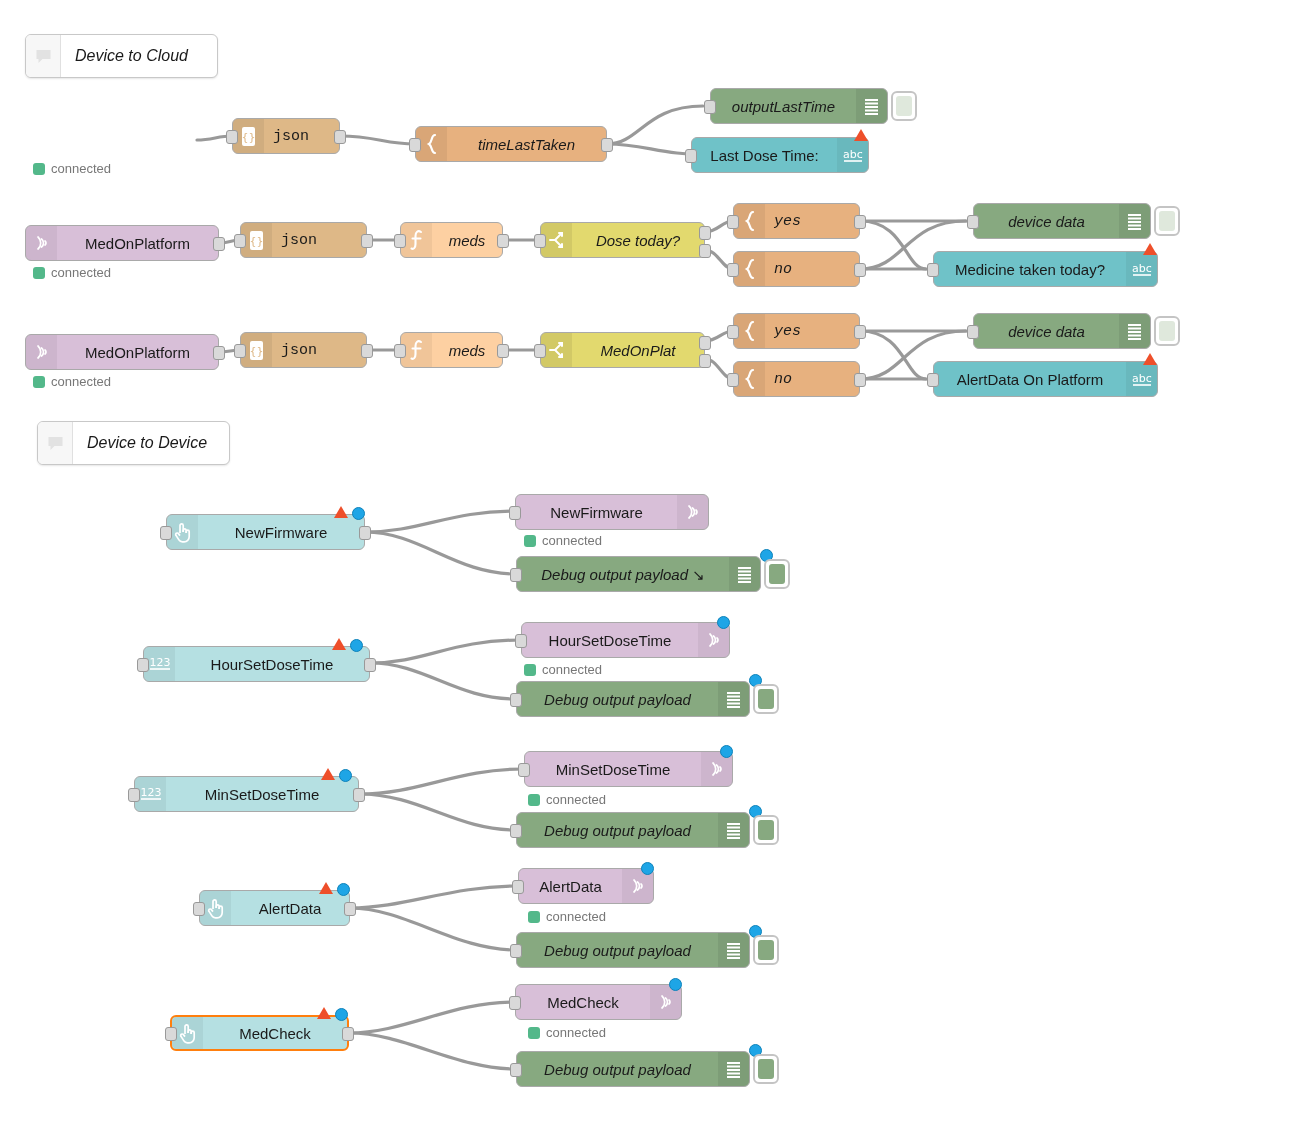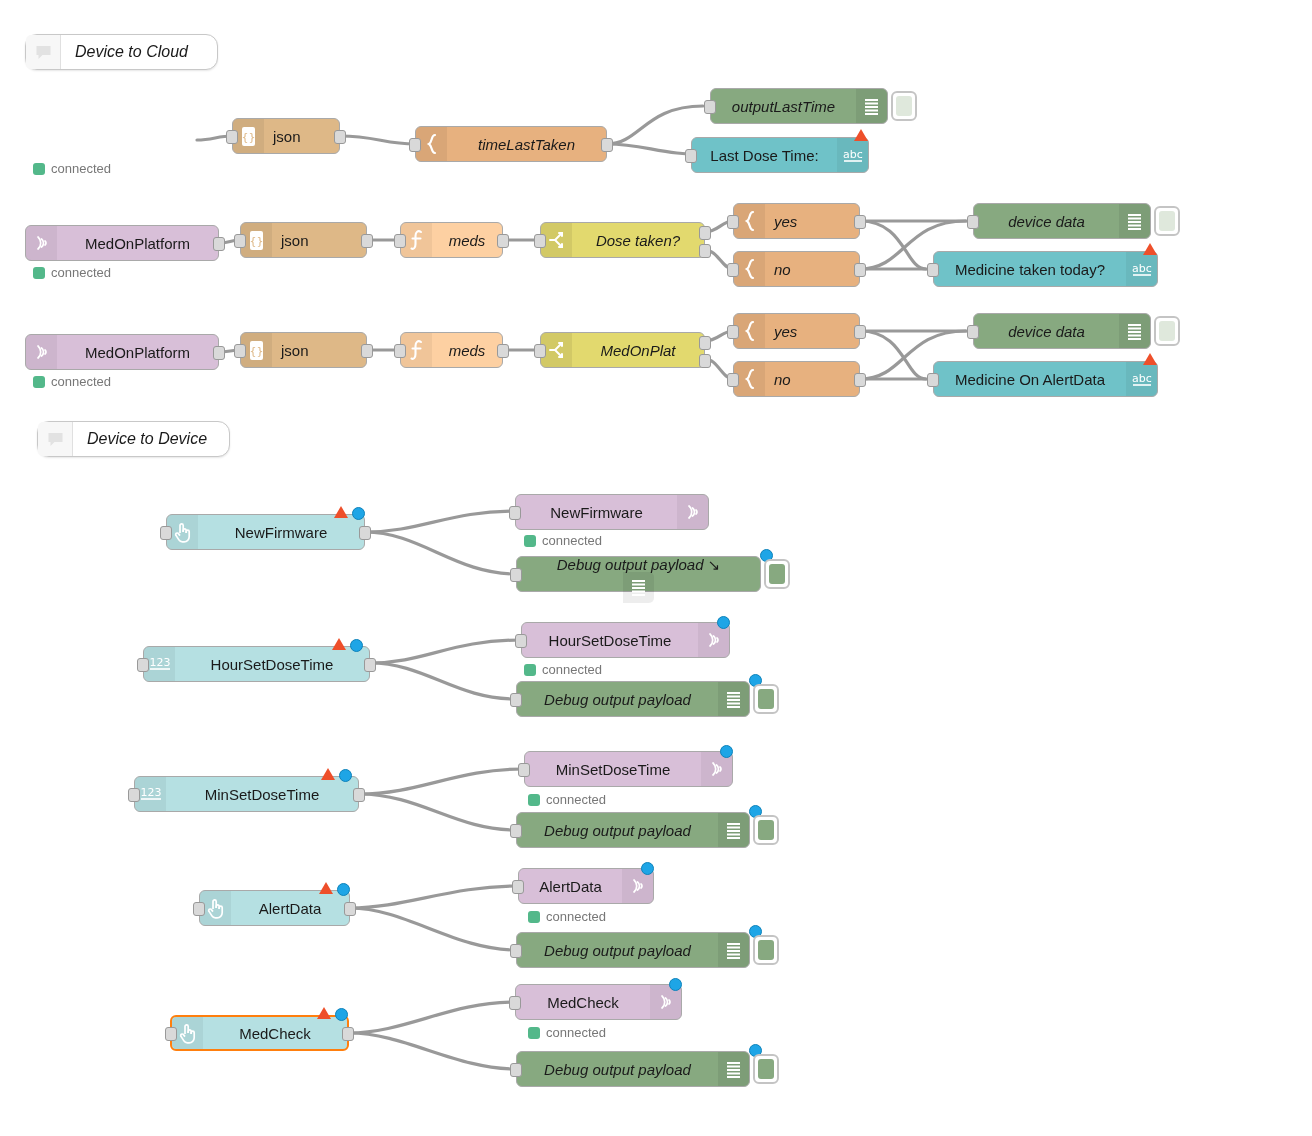--- a/index.html
+++ b/index.html
@@ -11,21 +11,21 @@
   
   .node{position:absolute;box-sizing:border-box;height:36px;border:1px solid #a9a9a9;
         border-radius:6px;display:flex;align-items:center;
         font-size:15px;color:#1a1a1a;overflow:visible;}
   .node .ico{width:31px;height:100%;display:flex;align-items:center;justify-content:center;
              flex:0 0 31px;border-radius:5px 0 0 5px;}
   .node .ico.right{border-radius:0 5px 5px 0;}
   .node .lbl{flex:1 1 auto;display:flex;align-items:center;justify-content:center;
              padding:0 9px;white-space:nowrap;line-height:1;}
   .node .lbl.italic{font-style:italic;}
-  .node .lbl.lleft{justify-content:flex-start;}
+  .node .lbl.lleft{justify-content:flex-start;font-family:Liberation Mono, monospace;}
 
   
   .n-mqtt-in{background:#d8bfd8;}
   .n-mqtt-in .ico{background:rgba(0,0,0,.05);}
   .n-mqtt-out{background:#d8bfd8;}
   .n-mqtt-out .ico.right{background:rgba(0,0,0,.05);}
   .n-json{background:#deb887;}
   .n-json .ico{background:rgba(0,0,0,.06);}
   .n-change{background:#e7b17f;}
   .n-change .ico{background:rgba(0,0,0,.06);}
@@ -60,22 +60,22 @@
   .dbgbtn i{display:block;position:absolute;left:3px;top:3px;right:3px;bottom:3px;
             border-radius:3px;background:#87a980;}
   .dbgbtn.off i{background:#dfe8dc;}
 
   
   .status{position:absolute;display:flex;align-items:center;gap:6px;
           font-size:13px;color:#777;}
   .status .dot{width:12px;height:12px;border-radius:3px;background:#53b88a;display:block;}
 
   
-  .comment{position:absolute;box-sizing:border-box;height:36px;background:#fff;
-           border:1px solid #c8c8c8;border-radius:12px;display:flex;align-items:center;
+  .comment{position:absolute;box-sizing:border-box;height:44px;background:#fff;
+           border:1px solid #c8c8c8;border-radius:6px;display:flex;align-items:center;
            font-size:16px;font-style:italic;color:#1a1a1a;
            box-shadow:0 1px 2px rgba(0,0,0,.10);}
   .comment .ico{width:34px;height:100%;display:flex;align-items:center;justify-content:center;
                 background:#f7f7f7;border-right:1px solid #e0e0e0;border-radius:5px 0 0 5px;}
   .comment .lbl{padding:0 16px 0 14px;white-space:nowrap;}
 
   svg.gly{display:block;}
 </style>
 </head>
 <body>
@@ -232,21 +232,21 @@
   <div class="node n-switch" style="left:540px;top:222px;width:165px;">
     <span class="ico">
       <svg class="gly" width="18" height="20" viewBox="0 0 18 20" fill="none" stroke="#fff" stroke-width="2" stroke-linecap="round">
           <path d="M2 10h5"></path>
           <path d="M7 10 L14 3"></path>
           <path d="M7 10 L14 17"></path>
           <path d="M11 3h3v3"></path>
           <path d="M11 17h3v-3"></path>
         </svg>
     </span>
-    <span class="lbl italic">Dose taken?</span>
+    <span class="lbl italic">Dose today?</span>
     <span class="port in" style="top:11px;"></span>
     <span class="port out" style="top:3px;"></span>
     <span class="port out" style="top:21px;"></span>
   </div>
 
   <div class="node n-change" style="left:733px;top:203px;width:127px;">
     <span class="ico">
       <svg class="gly" width="14" height="22" viewBox="0 0 14 22" fill="none" stroke="#fff" stroke-width="2.2" stroke-linecap="round">
           <path d="M10 2 C6 2 7.5 9 4 11 C7.5 13 6 20 10 20"></path>
         </svg>
@@ -375,21 +375,21 @@
           <path d="M1 2h13M1 5.5h13M1 9h13M1 12.5h13M1 16h13"></path>
         </svg>
     </span>
     <span class="port in" style="top:11px;"></span>
     <span class="dbgbtn off" style="left:180px;">
         <i></i>
       </span>
   </div>
 
   <div class="node n-text" style="left:933px;top:361px;width:225px;">
-    <span class="lbl">Medicine On AlertData</span>
+    <span class="lbl">AlertData On Platform</span>
     <span class="ico right">
       <svg class="gly" width="24" height="17" viewBox="0 0 24 17">
           <text x="12" y="11" font-size="11" font-family="DejaVu Sans, sans-serif" fill="#fff" text-anchor="middle">abc</text>
           <path d="M3 14h18" stroke="#fff" stroke-width="1.6"></path>
         </svg>
     </span>
     <span class="port in" style="top:11px;"></span>
     <span class="badge-tri" style="left:209px;top:-9px;"></span>
   </div>
 
@@ -424,21 +424,21 @@
           <path d="M8.5 6 a5 5 0 0 1 0 8"></path>
           <path d="M12 8 a2.5 2.5 0 0 1 0 4"></path>
       </svg>
     </span>
     <span class="port in" style="top:11px;"></span>
   </div>
   <div class="status" style="left:524px;top:533px;">
     <span class="dot"></span>
     <span>connected</span>
   </div>
-  <div class="node n-debug" style="left:516px;top:556px;width:245px;flex-direction:column;">
+  <div class="node n-debug" style="left:516px;top:556px;width:245px;">
     <span class="lbl italic">Debug output payload ↘</span>
     <span class="ico right">
       <svg class="gly" width="15" height="17" viewBox="0 0 15 17" stroke="#fff" stroke-width="2">
           <path d="M1 2h13M1 5.5h13M1 9h13M1 12.5h13M1 16h13"></path>
         </svg>
     </span>
     <span class="port in" style="top:11px;"></span>
     <span class="badge-dot" style="left:243px;top:-8px;"></span>
     <span class="dbgbtn" style="left:247px;">
         <i></i>

